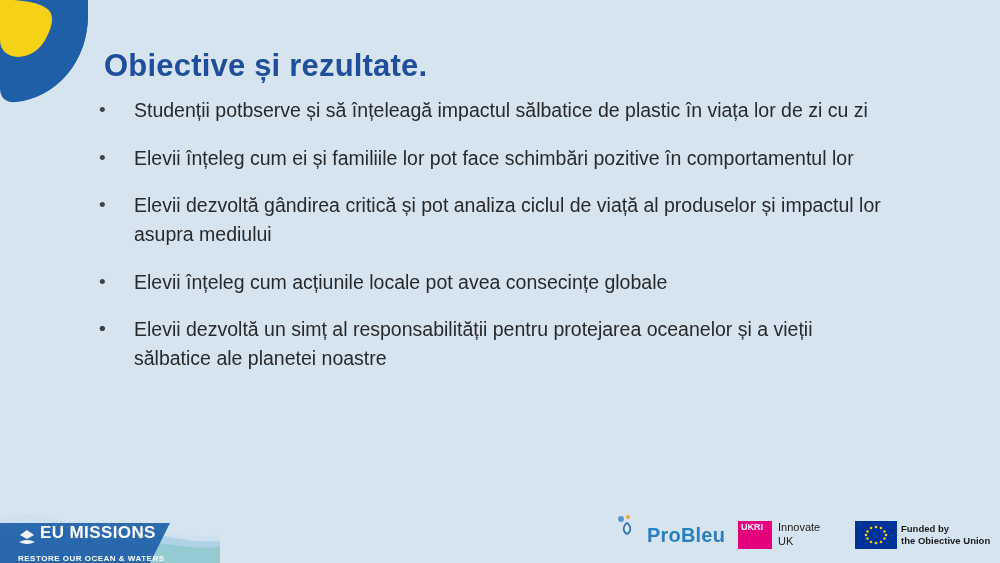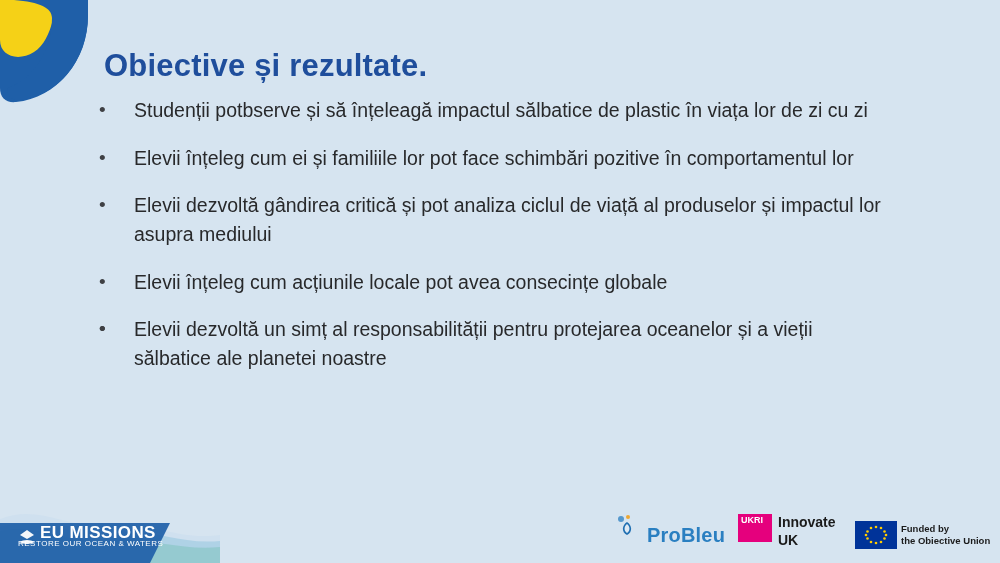--- a/index.html
+++ b/index.html
@@ -88,24 +88,24 @@
     color: #ffffff;
     font-size: 17px;
     font-weight: bold;
     letter-spacing: 0.4px;
     line-height: 1;
     white-space: nowrap;
   }
   #eu-missions-sub {
     position: absolute;
     left: 18px;
-    bottom: 15px;
+    bottom: 0;
     color: #ffffff;
     font-size: 8px;
-    font-weight: normal;
+    font-weight: bold;
     letter-spacing: 0.5px;
     line-height: 1;
     white-space: nowrap;
   }
 
   
   #probleu-logo {
     position: absolute;
     left: 614px;
     bottom: 16px;
@@ -134,22 +134,22 @@
     height: 28px;
     background: #e5007d;
     color: #ffffff;
     font-size: 9px;
     font-weight: bold;
     line-height: 1.05;
     padding: 2px 3px;
     box-sizing: border-box;
   }
   #innovate-uk-logo .label {
-    font-size: 14px;
-    font-weight: bold;
+    font-size: 11px;
+    font-weight: normal;
     color: #1b1b1b;
     line-height: 1.25;
   }
 
   
   #eu-funded-logo {
     position: absolute;
     left: 855px;
     bottom: 14px;
     display: flex;

